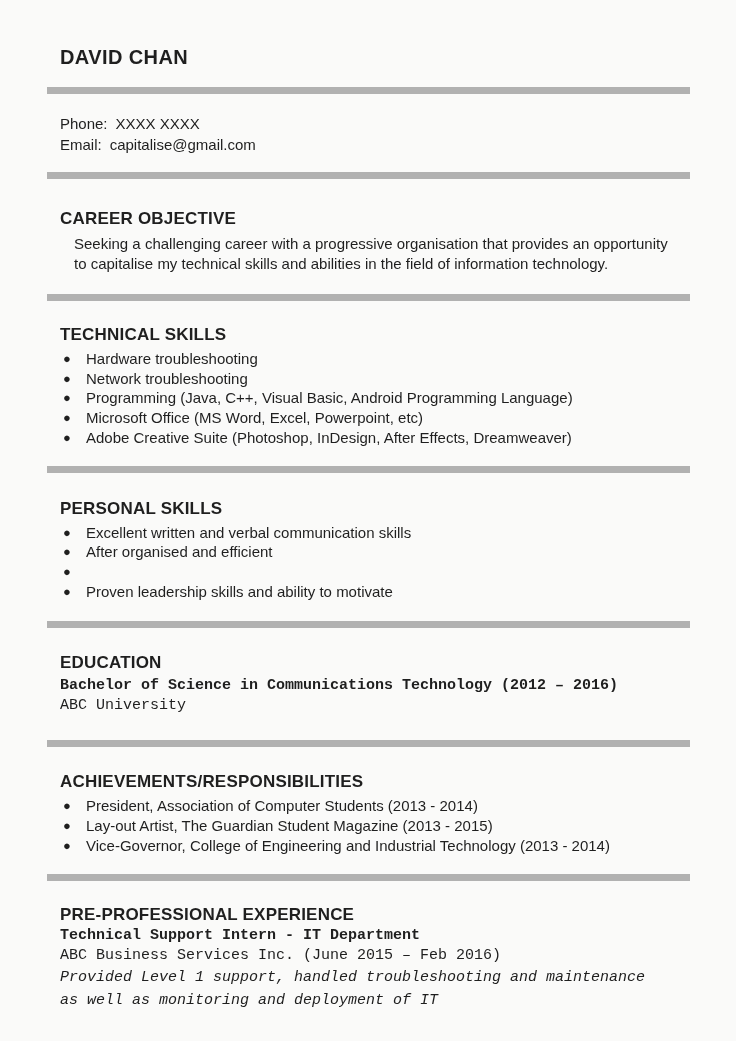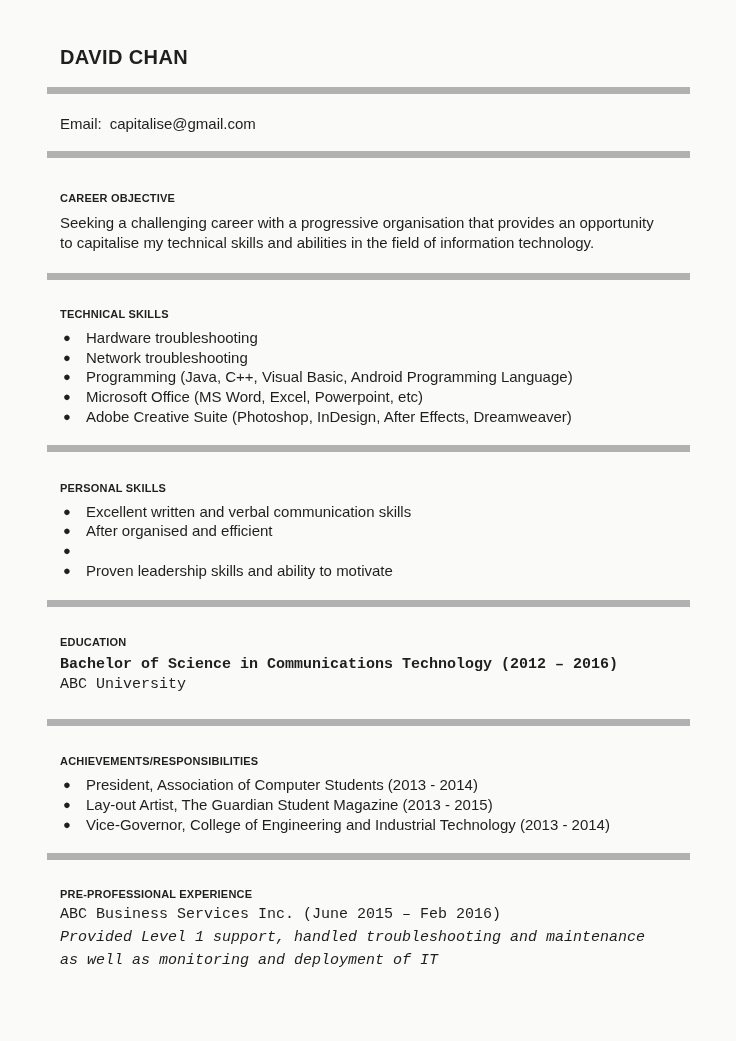--- a/index.html
+++ b/index.html
@@ -33,21 +33,21 @@
     margin-left: 13px;
     font-size: 15px;
     line-height: 21px;
   }
   .contact .label { display: inline-block; }
   .contact .value { margin-left: 8px; }
   .section {
     margin-left: 13px;
   }
   .section-heading {
-    font-size: 11px;
+    font-size: 17px;
     font-weight: bold;
     letter-spacing: 0.2px;
     line-height: 22px;
     margin-top: 20px;
   }
   .mt-co { margin-top: 29px; }
   .mt-ts { margin-top: 23px; }
   .mt-ps { margin-top: 25px; }
   .mt-edu { margin-top: 24px; }
   .mt-ach { margin-top: 24px; }
@@ -55,20 +55,21 @@
   .bar-co { margin-top: 20px; }
   .bar-ts { margin-top: 18px; }
   .bar-ps { margin-top: 20px; }
   .bar-edu { margin-top: 25px; }
   .bar-ach { margin-top: 19px; }
   .body-text {
     font-size: 15px;
     line-height: 20px;
     max-width: 600px;
     margin-top: 4px;
+    margin-left: 14px;
   }
   .bullet-list { margin-top: 3px; }
   .bullet-row {
     display: flex;
     font-size: 15px;
     line-height: 19.7px;
     max-width: 620px;
   }
   .bullet-glyph {
     width: 26px;
@@ -89,20 +90,21 @@
 </head>
 <body>
 
 <div class="page">
 
   <div class="name">DAVID CHAN</div>
 
   <div class="divider"></div>
 
   <div class="contact">
+    <div><span class="label">Phone:</span><span class="value">XXXX XXXX</span></div>
     <div><span class="label">Email:</span><span class="value">capitalise@gmail.com</span></div>
   </div>
 
   <div class="divider"></div>
 
   <div class="section mt-co">
     <div class="section-heading">CAREER OBJECTIVE</div>
     <div class="body-text">Seeking a challenging career with a progressive organisation that provides an opportunity to capitalise my technical skills and abilities in the field of information technology.</div>
   </div>
 
@@ -182,17 +184,18 @@
           <span class="bullet-glyph">●</span>
           <span>Vice-Governor, College of Engineering and Industrial Technology (2013 - 2014)</span>
         </div>
     </div>
   </div>
 
   <div class="divider bar-ach"></div>
 
   <div class="section mt-pre">
     <div class="section-heading">PRE-PROFESSIONAL EXPERIENCE</div>
+    <div class="line bold-line">Technical Support Intern - IT Department</div>
     <div class="line">ABC Business Services Inc. (June 2015 – Feb 2016)</div>
     <div class="line italic-line">Provided Level 1 support, handled troubleshooting and maintenance as well as monitoring and deployment of IT</div>
   </div>
 
 </div>
 
 </body></html>

